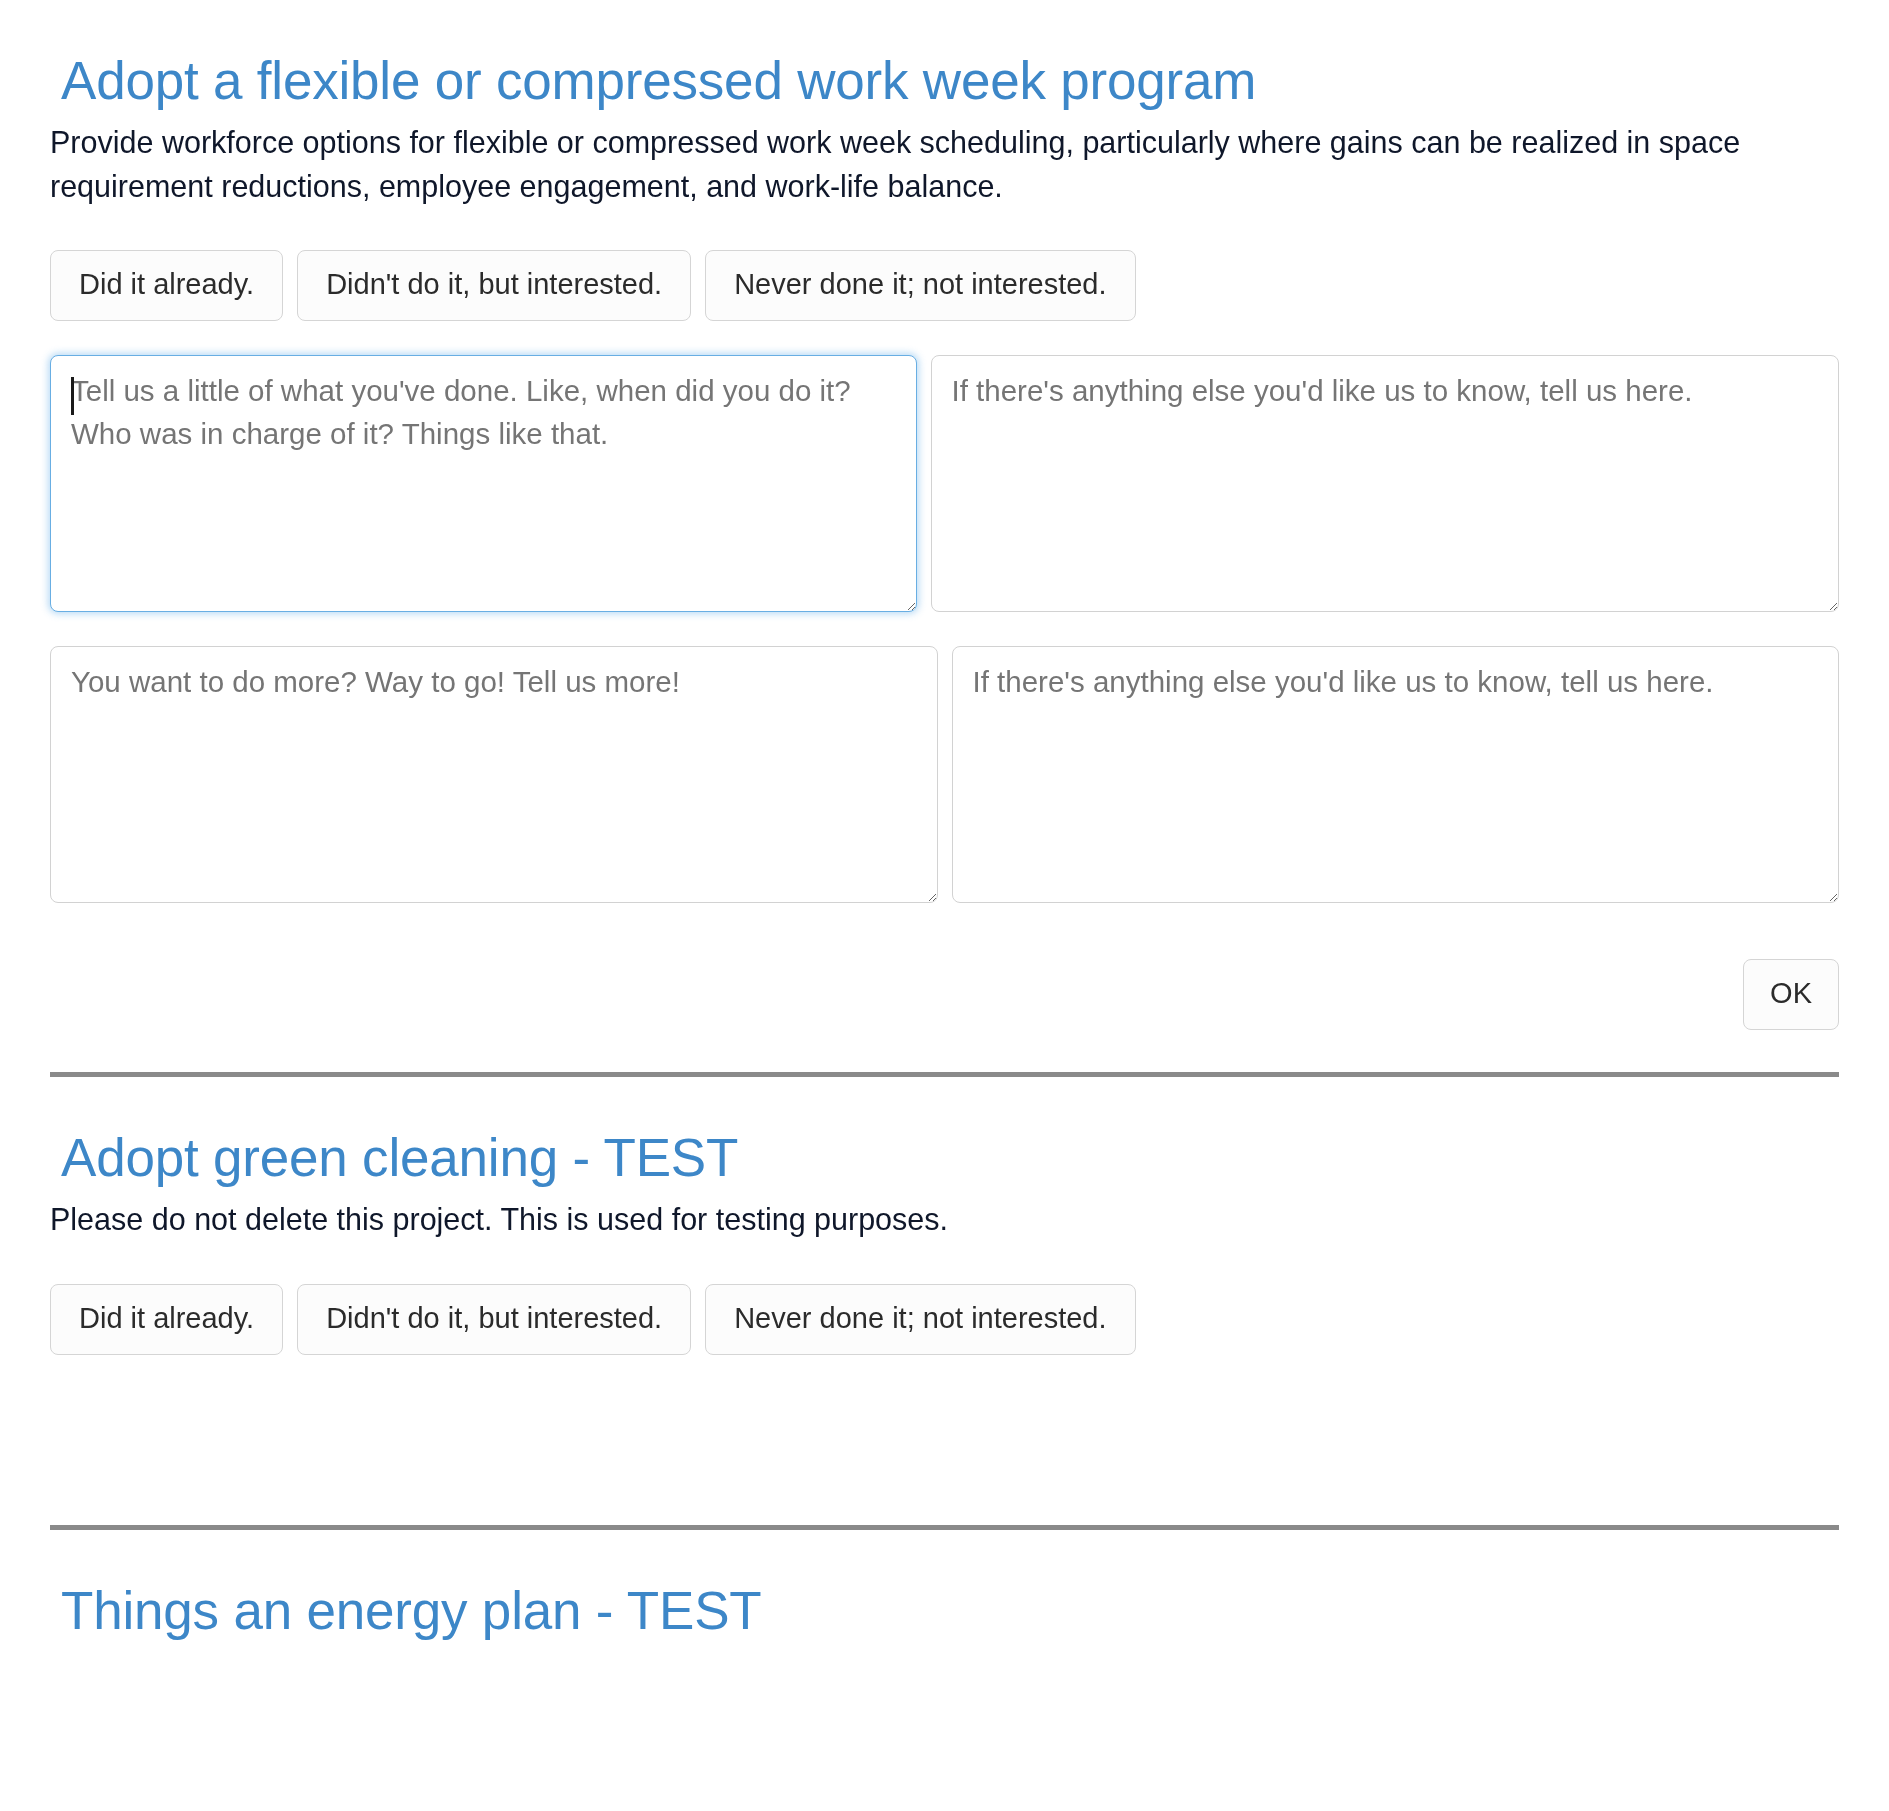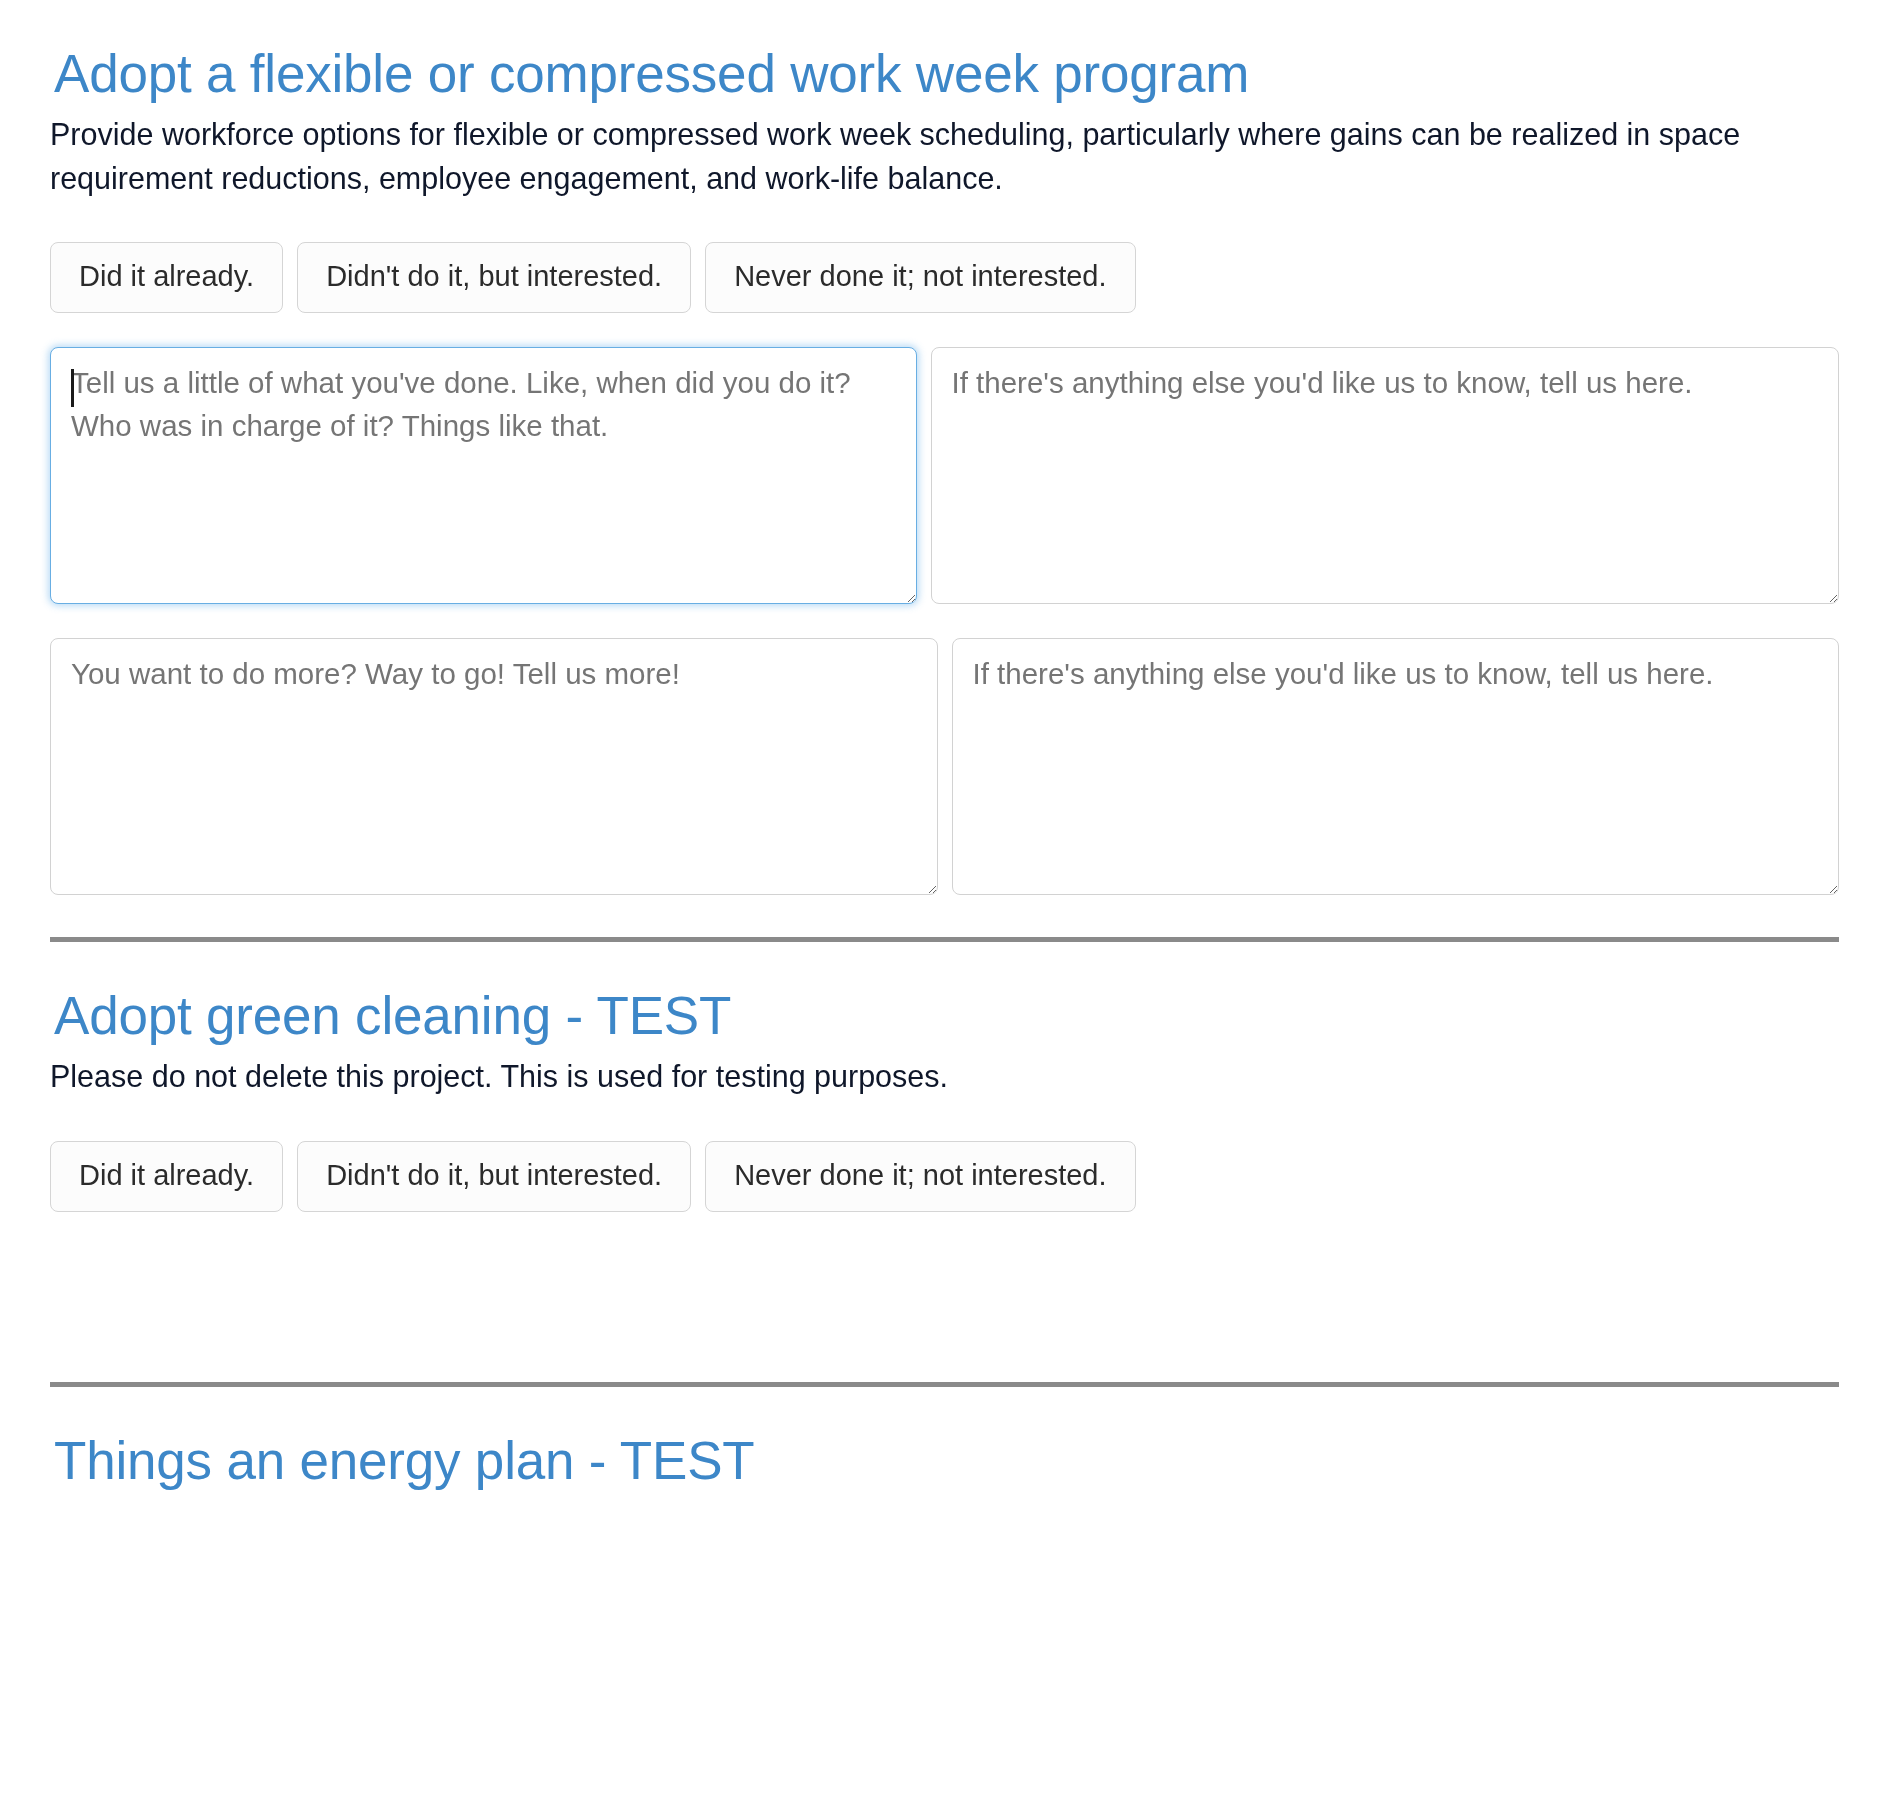--- a/index.html
+++ b/index.html
@@ -19,21 +19,21 @@
     width: 1889px;
   }
 
   
   .project { padding-top: 0; }
   .project-title {
     color: #3d87c8;
     font-size: 53px;
     font-weight: 400;
     line-height: 1.12;
-    margin: 4px;
+    margin: 11px;
     padding: 40px 0 0 0;
     letter-spacing: -0.2px;
   }
   .project-desc {
     color: #0f172a;
     font-size: 30.5px;
     line-height: 1.42;
     margin: 10px 0 0 0;
     max-width: 1790px;
   }
@@ -145,20 +145,23 @@
       </div>
       <textarea class="ta" placeholder="If there's anything else you'd like us to know, tell us here." style=""></textarea>
     </div>
 
 
     <div class="ta-row">
       <textarea class="ta" placeholder="You want to do more? Way to go! Tell us more!" style=""></textarea>
       <textarea class="ta" placeholder="If there's anything else you'd like us to know, tell us here." style=""></textarea>
     </div>
 
+    <div class="ok-row">
+      <button class="ok-btn">OK</button>
+    </div>
   </section>
 
   <hr class="divider">
 
   <section class="project">
     <h2 class="project-title">Adopt green cleaning - TEST</h2>
 
     <p class="project-desc">Please do not delete this project. This is used for testing purposes.</p>
 
     <div class="btn-row">

